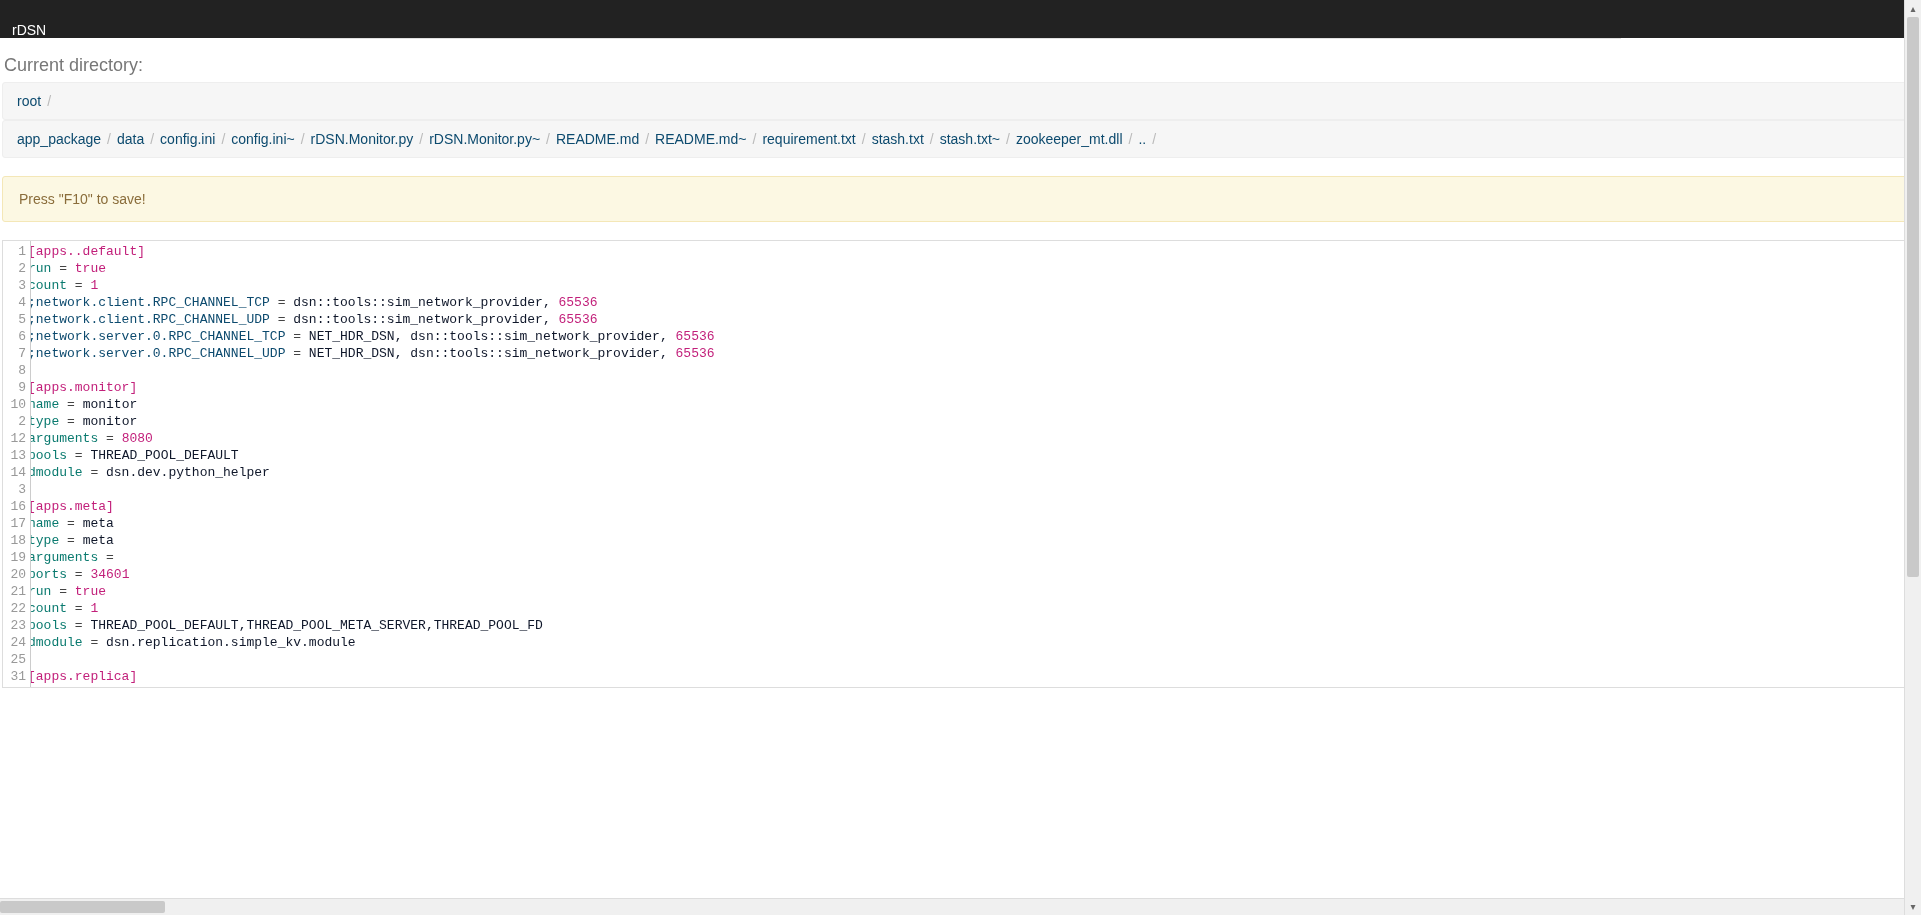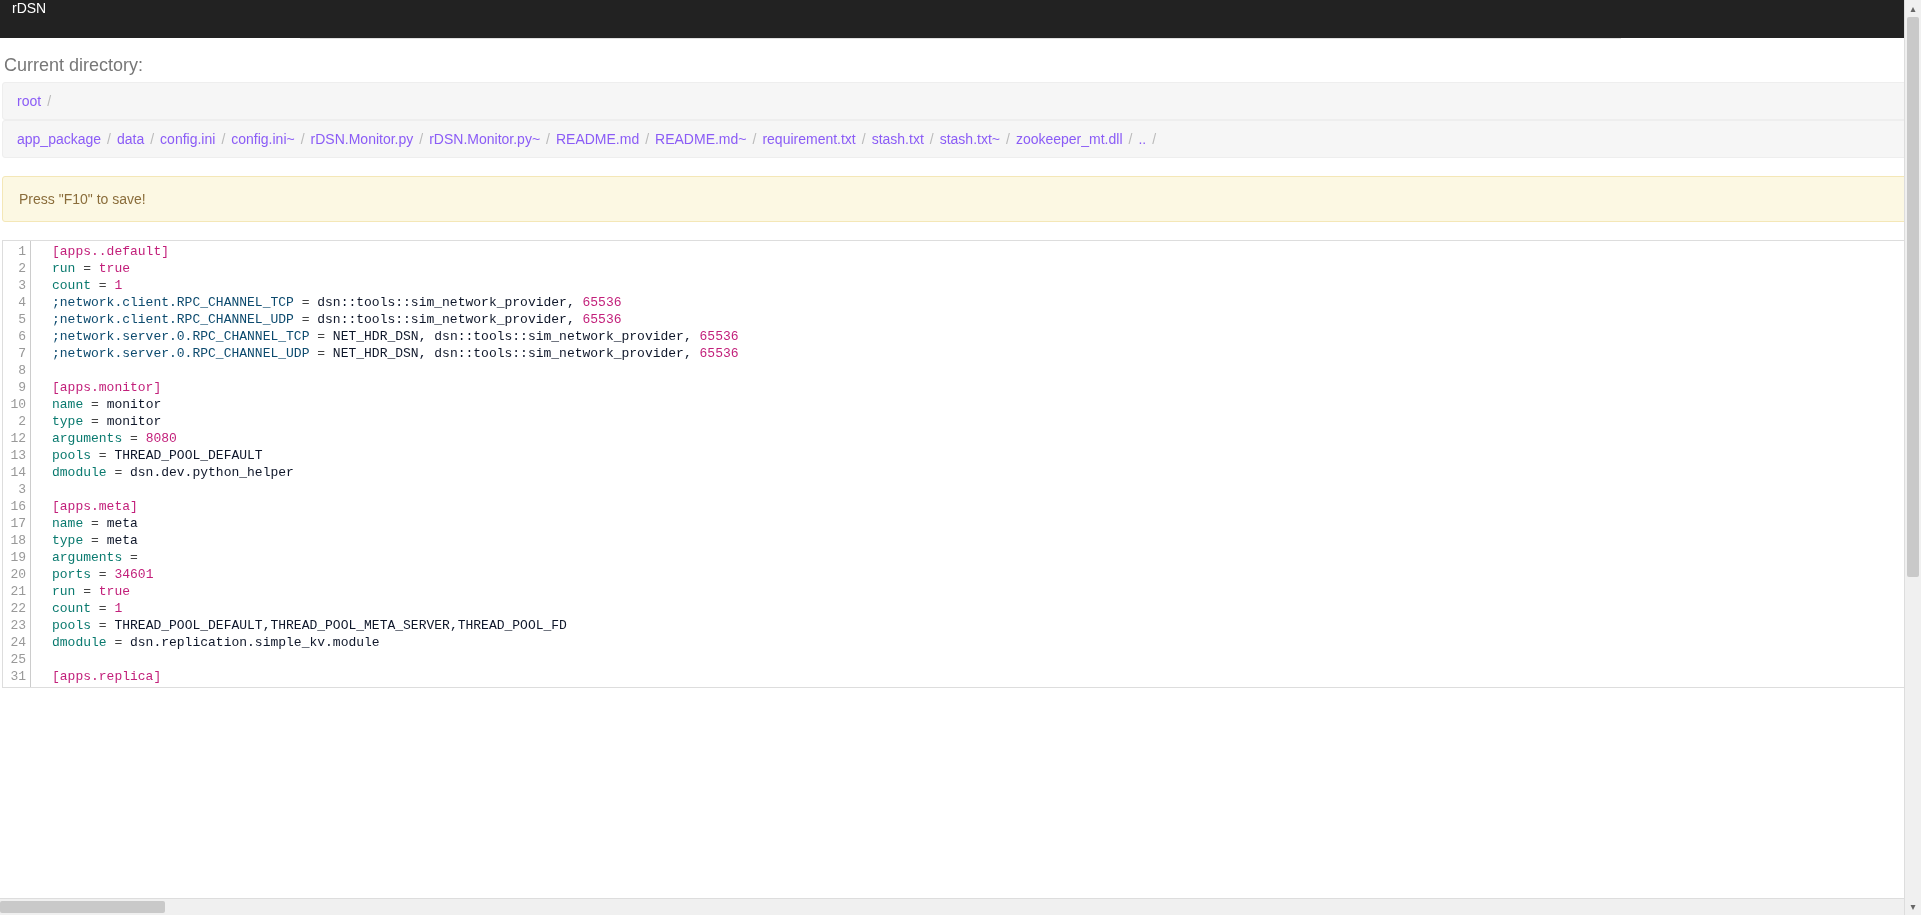--- a/index.html
+++ b/index.html
@@ -1,33 +1,33 @@
 <!DOCTYPE html>
 <html><head>
 <meta charset="utf-8">
 <style>
   *{box-sizing:border-box;margin:0;padding:0}
   body{font-family:"Segoe UI","Helvetica Neue",Arial,sans-serif;font-size:14px;color:#333;background:#fff;overflow-x:hidden}
   
-  .nav{background:#222;height:38px;display:flex;align-items:flex-start;padding:0 12px;color:#ccc;font-size:14px}
+  .nav{background:#222;height:38px;display:flex;align-items:flex-end;padding:0 12px;color:#ccc;font-size:14px}
   .brand{color:#fff;margin-right:16px;cursor:pointer}
   .nav a{color:#bbb;text-decoration:none;padding:0 14px;line-height:38px;display:inline-block;cursor:pointer}
   
   .page{padding:0 0 0 0}
   .hr{border:none;border-top:1px solid #e0e0e0;margin:0 300px 12px 300px}
   .label{color:#777;font-size:18px;margin:16px 0 6px 4px}
   .crumbs{background:#f6f6f6;border:1px solid #eee;border-radius:3px;padding:10px 14px;margin:0 2px}
-  .crumbs a{color:#8b5cf6;text-decoration:none;cursor:pointer}
+  .crumbs a{color:#0c4a6e;text-decoration:none;cursor:pointer}
   .crumbs .sep{color:#bbb;margin:0 6px}
   .alert{background:#fcf8e3;border:1px solid #f4e7b7;color:#8a6d3b;border-radius:3px;padding:14px 16px;margin:18px 2px}
   
   .editor{border:1px solid #ddd;margin:12px 2px;position:relative;font-family:"SimSun","Courier New",monospace;font-size:13px;line-height:17px}
   .gutter{position:absolute;left:0;top:0;bottom:0;width:28px;background:#fff;border-right:1px solid #ccc;text-align:right;color:#999;padding:2px 4px 2px 0}
   .gutter div{height:17px}
-  .code{margin-left:35px;padding:2px 14px;white-space:pre;overflow:hidden}
+  .code{margin-left:11px;padding:2px 14px;white-space:pre;overflow:hidden}
   .code div{height:17px}
   .tok-section{color:#c21f7a}
   .tok-key{color:#0a7a6f}
   .tok-keygray{color:#0c4a6e}
   .tok-eq{color:#444}
   .tok-bool{color:#c21f7a}
   .tok-num{color:#c21f7a}
   .tok-plain{color:#0f172a}
   
   .vscroll{position:fixed;right:0;top:0;bottom:0;width:17px;background:#f0f0f0;border-left:1px solid #ddd}

